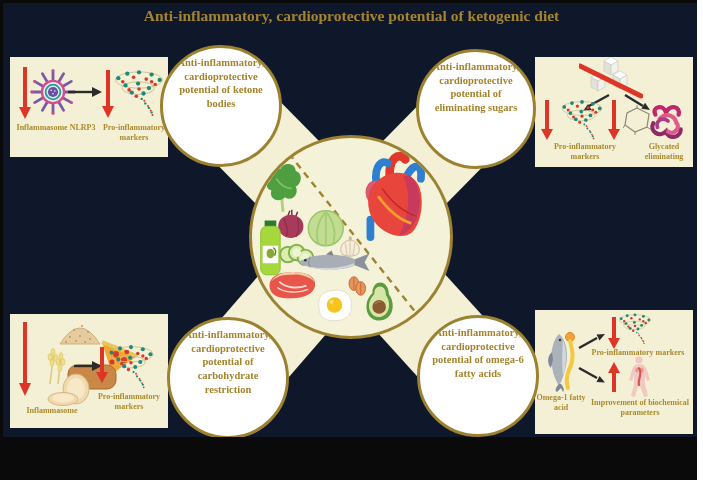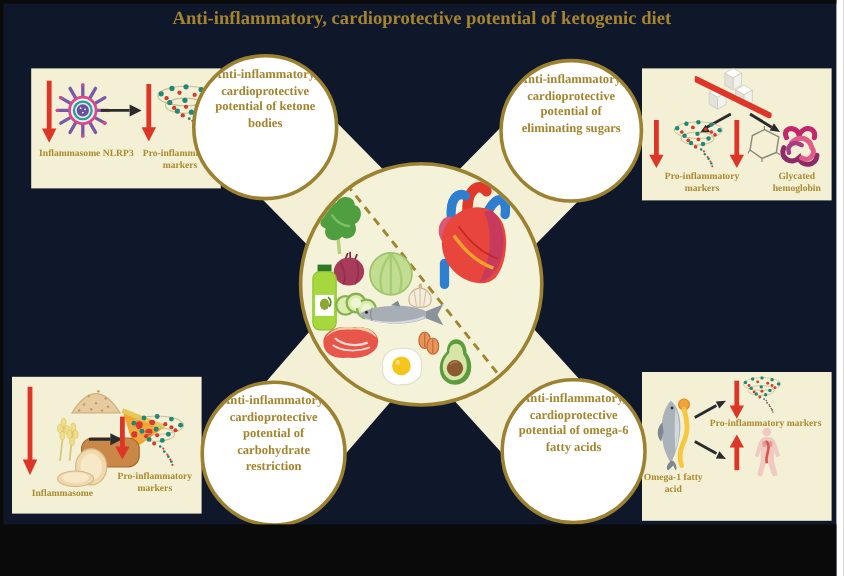--- a/index.html
+++ b/index.html
@@ -71,21 +71,21 @@
 
   <svg class="beams" width="703" height="480">
     <polygon points="254,75 383,206 319,268 190,137" fill="#f3f0d5"></polygon>
     <polygon points="444,79 508,141 383,268 319,206" fill="#f3f0d5"></polygon>
     <polygon points="263,407 195,349 317,208 385,266" fill="#f3f0d5"></polygon>
     <polygon points="511,347 445,407 318,267 384,207" fill="#f3f0d5"></polygon>
   </svg>
 
   <div class="title">Anti-inflammatory, cardioprotective potential of ketogenic diet</div>
 
-  <div class="panel" style="left:26px;top:57px;width:158px;height:100px;">
+  <div class="panel" style="left:10px;top:57px;width:158px;height:100px;">
     <svg class="abs" style="left:8px;top:10px;" width="14" height="52">
       <rect x="5" y="0" width="4" height="42" fill="#de3526"></rect>
         <polygon points="1,40 13,40 7,52" fill="#de3526"></polygon>
     </svg>
     <svg class="abs" style="left:19px;top:11px;" width="48" height="48" viewBox="0 0 52 52">
       <g stroke="#7a5aa8" stroke-width="3" stroke-linecap="round">
         <line x1="39" y1="26" x2="49" y2="26"></line>
           <line x1="37" y1="32.5" x2="46" y2="37.5"></line>
         <line x1="32.5" y1="37.3" x2="37.5" y2="45.9"></line>
           <line x1="26" y1="39" x2="26" y2="49"></line>
@@ -179,21 +179,21 @@
     </svg>
     <svg class="abs" style="left:114px;top:45px;" width="36" height="38" viewBox="0 0 34 36">
       <g fill="none" stroke-linecap="round">
         <path d="M6,12 C2,4 14,2 16,10 C20,2 30,4 28,12" stroke="#c2266b" stroke-width="4"></path>
         <path d="M4,20 C0,28 10,34 16,28 C18,36 30,34 30,26" stroke="#8e2a66" stroke-width="4"></path>
         <path d="M10,16 C16,10 24,12 26,20 C30,24 24,32 18,28" stroke="#e05a8a" stroke-width="4"></path>
         <path d="M8,24 C6,18 12,14 18,18" stroke="#a93b85" stroke-width="3.5"></path>
       </g>
     </svg>
     <div class="lbl" style="left:4px;top:85px;width:92px;">Pro-inflammatory markers</div>
-    <div class="lbl" style="left:100px;top:85px;width:58px;">Glycated hemoglobin</div>
+    <div class="lbl" style="left:100px;top:85px;width:58px;">Glycated eliminating</div>
   </div>
 
   <div class="panel" style="left:10px;top:314px;width:158px;height:114px;">
     <svg class="abs" style="left:8px;top:8px;" width="14" height="74">
       <rect x="5" y="0" width="4" height="63" fill="#de3526"></rect>
         <polygon points="1,61 13,61 7,74" fill="#de3526"></polygon>
     </svg>
     <svg class="abs" style="left:28px;top:2px;" width="100" height="90">
       <g>
         <path d="M22,28 Q42,-4 62,28 Z" fill="#e5cb9e" stroke="#d0b080" stroke-width="1"></path>
@@ -289,20 +289,21 @@
       <polygon points="0,11 12,11 6,0" fill="#de3526"></polygon>
         <rect x="4" y="9" width="4" height="21" fill="#de3526"></rect>
     </svg>
     <svg class="abs" style="left:92px;top:46px;" width="24" height="42">
       <circle cx="12" cy="4" r="3.6" fill="#f0c9c2"></circle>
       <path d="M12,8 C17,8 19,11 20,14 L23,24 L20,25 L18,19 L18,28 L21,40 L17,41 L13,30 L11,30 L8,41 L4,40 L7,28 L7,19 L5,25 L2,24 L5,14 C6,11 8,8 12,8 Z" fill="#f0c9c2"></path>
       <ellipse cx="10" cy="14" rx="1.8" ry="2.6" fill="#e89a90"></ellipse>
       <ellipse cx="15" cy="14" rx="1.8" ry="2.6" fill="#e89a90"></ellipse>
       <path d="M11,12 C13,12 14,16 13,20 C12,24 11,26 12,30" fill="none" stroke="#d4574e" stroke-width="2.2"></path>
     </svg>
+    <div class="lbl" style="left:52px;top:88px;width:106px;">Improvement of biochemical parameters</div>
   </div>
 
   <div class="bubble" style="left:160px;top:45px;width:122px;height:122px;">
     <span>Anti-inflammatory, cardioprotective potential of ketone bodies</span>
   </div>
   <div class="bubble" style="left:167px;top:317px;width:122px;height:122px;">
     <span>Anti-inflammatory, cardioprotective potential of carbohydrate restriction</span>
   </div>
   <div class="bubble" style="left:416px;top:49px;width:120px;height:120px;">
     <span>Anti-inflammatory, cardioprotective potential of eliminating sugars</span>

